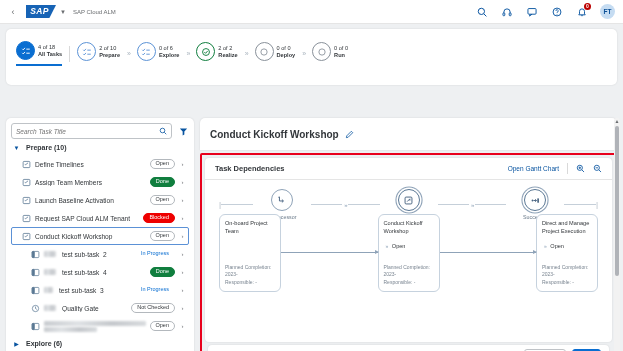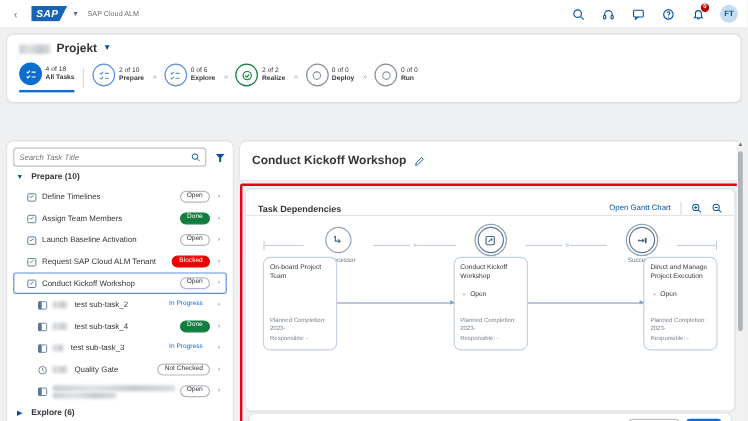--- a/index.html
+++ b/index.html
@@ -163,21 +163,21 @@
   .dep-outer {
     border: 2px solid #e8001c; border-radius: 2px; margin-top: 3px;
     flex: 1; padding: 3px; background: #eef0f2; min-height: 0;
     display: flex; flex-direction: column;
   }
   .dep-card {
     background: #fff; border-radius: 4px; box-shadow: 0 0 2px rgba(0,0,0,.12);
     flex: 1; display: flex; flex-direction: column; min-height: 0;
   }
   .dep-head {
-    display: flex; align-items: flex-end; height: 22px;
+    display: flex; align-items: center; height: 22px;
     padding: 0 10px; border-bottom: 1px solid #e5e5e5; gap: 8px;
   }
   .dep-title { font-size: 7.5px; font-weight: bold; color: #32363a; }
   .dep-actions { margin-left: auto; display: flex; align-items: center; gap: 8px; }
   .gantt-link { font-size: 6.5px; color: #0854a0; cursor: pointer; }
   .vsep { width: 1px; height: 11px; background: #d9d9d9; }
   .zoom-ic { cursor: pointer; display: flex; }
   .zoom-ic svg { width: 9px; height: 9px; stroke: #0854a0; fill: none; }
 
   .dep-canvas { flex: 1; position: relative; overflow: hidden; }
@@ -286,25 +286,20 @@
           <path d="M4 11V7a4 4 0 018 0v4l1.2 1.5H2.8L4 11z"></path>
           <path d="M6.6 13.2a1.5 1.5 0 002.8 0"></path>
         </svg>
       <span class="badge-dot">0</span>
     </div>
     <div class="avatar">FT</div>
   </div>
 </div>
 
 <div class="proj-card">
-  <div class="proj-title-row">
-    <span class="blur-block" style="width:26px"></span>
-    <span class="proj-name">Projekt</span>
-    <span class="proj-caret">▼</span>
-  </div>
 
   <div class="steps">
 
     <div class="step step-sel">
       <div class="ring filled">
         <svg viewBox="0 0 16 16" fill="none" stroke="#fff" stroke-width="1.5">
             <path d="M2 4.5l1.6 1.6L6.3 3"></path>
             <line x1="8.5" y1="5" x2="14" y2="5"></line>
             <path d="M2 11l1.6 1.6L6.3 9.5"></path>
             <line x1="8.5" y1="11.5" x2="14" y2="11.5"></line>

